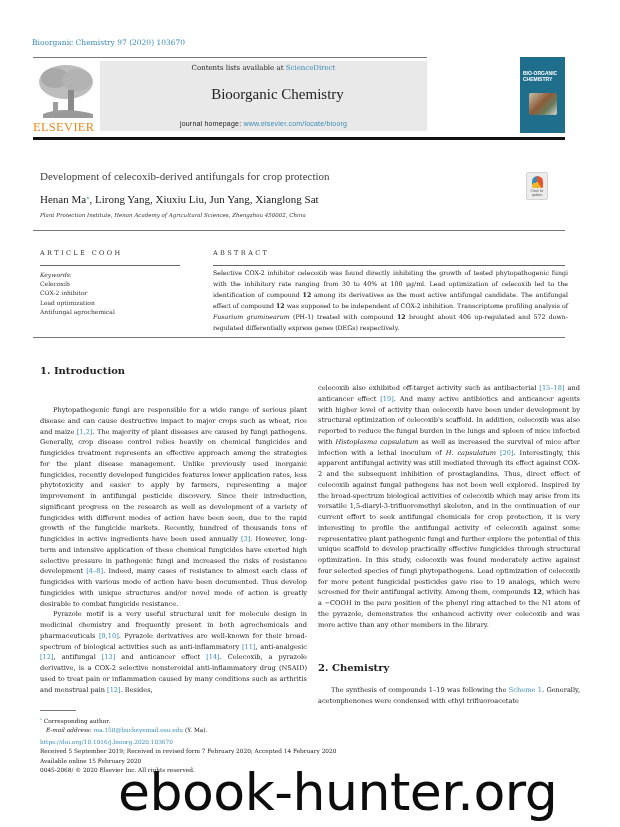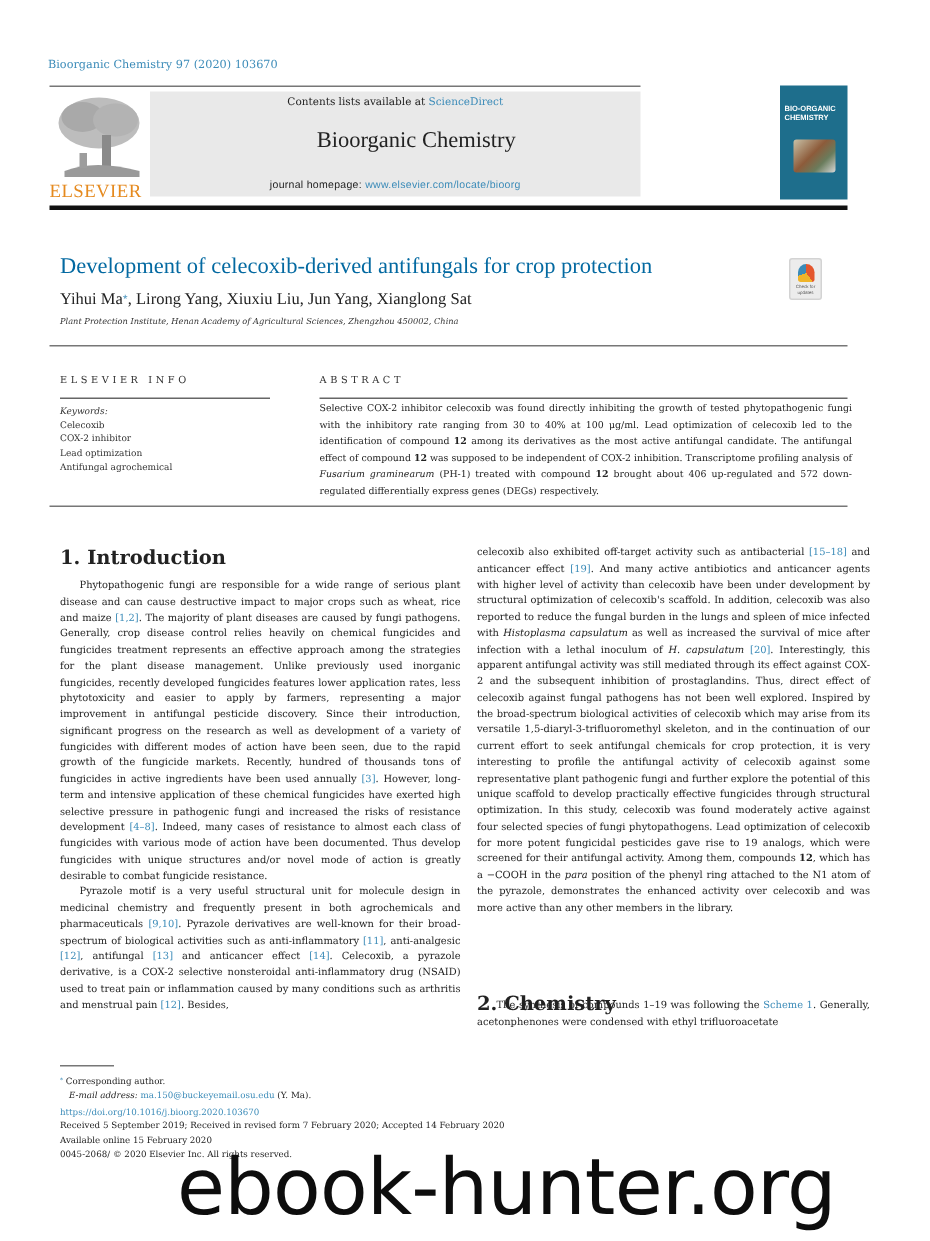--- a/index.html
+++ b/index.html
@@ -15,42 +15,42 @@
   #elsevier-word { left: 33px; top: 120px; width: 67px; text-align: left; font-family: "Liberation Serif", serif; font-size: 12.5px; color: #e58a1f; letter-spacing: 0.3px; }
   #header-box { left: 100px; top: 61px; width: 327px; height: 70px; background: #e9e9e9; }
   #contents-line { left: 100px; width: 327px; top: 64px; text-align: center; font-size: 7px; color: #222; }
   #journal-title { left: 100px; width: 331px; top: 86px; text-align: center; font-family: "Liberation Serif", serif; font-size: 15px; color: #222; padding-left: 24px; }
   #homepage-line { left: 100px; width: 327px; top: 120px; text-align: center; font-family: "Liberation Sans", sans-serif; font-size: 7px; color: #222; letter-spacing: 0.2px; }
   #cover { left: 520px; top: 57px; width: 45px; height: 76px; background: #1e6e8c; overflow: hidden; }
   #cover .cover-t { position: absolute; left: 3px; top: 14px; font-family: "Liberation Sans", sans-serif; font-size: 5px; line-height: 5.5px; color: #fff; font-weight: bold; }
   #cover .cover-img { position: absolute; left: 9px; top: 36px; width: 28px; height: 22px; background: linear-gradient(135deg, #c9c2a8, #8d5b3a 45%, #6a7c5c 70%, #d8d8d8); border-radius: 2px; }
   #header-bottom-rule { left: 33px; top: 137px; width: 532px; height: 3px; background: #111; }
 
-  #paper-title { left: 40px; top: 170px; font-family: "Liberation Serif", serif; font-size: 15px; color: #0369a1; }
+  #paper-title { left: 40px; top: 170px; font-family: "Liberation Serif", serif; font-size: 11px; color: #404040; }
   #check-updates { left: 526px; top: 172px; width: 22px; height: 28px; background: #ececec; border: 1px solid #d3d3d3; border-radius: 2px; }
   #check-updates .badge { position: absolute; left: 5px; top: 3px; width: 11px; height: 12px; border-radius: 6px 6px 2px 2px; background: conic-gradient(#e4572e 0 40%, #f0b429 40% 70%, #3b8bb8 70%); }
   #check-updates .lbl { position: absolute; left: 0; top: 17px; width: 20px; text-align: center; font-family: "Liberation Sans", sans-serif; font-size: 3px; line-height: 3.5px; color: #555; }
   #authors { left: 40px; top: 192px; font-family: "Liberation Serif", serif; font-size: 11px; color: #222; }
   #authors sup { font-size: 6px; color: #3b8bb8; }
   #affiliation { left: 40px; top: 212px; font-size: 5.5px; font-style: italic; color: #333; }
   #affil-rule { left: 33px; top: 230px; width: 532px; height: 1px; background: #777; }
 
   #article-info-h { left: 40px; top: 249px; font-size: 6.5px; letter-spacing: 2.4px; color: #333; }
   #abstract-h { left: 213px; top: 249px; font-size: 6.5px; letter-spacing: 2.4px; color: #333; }
   #info-rule { left: 40px; top: 265px; width: 140px; height: 1px; background: #666; }
   #abstract-rule { left: 213px; top: 265px; width: 352px; height: 1px; background: #666; }
   #keywords { left: 40px; top: 270px; font-size: 6px; line-height: 9.2px; color: #333; }
   #keywords .kh { font-style: italic; }
   #abstract-text { left: 213px; top: 268px; width: 355px; font-size: 6.25px; line-height: 10.9px; text-align: justify; color: #222; }
 
   #abstract-bottom-rule { left: 33px; top: 337px; width: 532px; height: 1px; background: #777; }
 
-  .col { font-size: 6.6px; line-height: 10.75px; text-align: justify; color: #222; }
+  .col { font-size: 6.6px; line-height: 10.75px; text-align: justify; color: #222; margin-top: 20px; }
   .col p { text-indent: 13px; }
-  .sec-h { font-weight: bold; font-size: 13px; color: #222; }
+  .sec-h { font-weight: bold; font-size: 10px; color: #222; }
   #sec1-h { left: 40px; top: 365px; }
   #col-left { left: 40px; top: 385px; width: 267px; }
   #col-right { left: 318px; top: 363px; width: 262px; }
   #sec2-h { left: 318px; top: 645px; margin-top: 17px; }
   #col-right-2 { left: 318px; top: 665px; width: 262px; }
 
   #fn-rule { left: 40px; top: 710px; width: 36px; height: 1px; background: #777; }
   #footnotes { left: 40px; top: 714px; font-size: 5.8px; line-height: 9.2px; color: #222; }
   #pub-info { left: 40px; top: 738px; font-size: 5.8px; line-height: 9.3px; color: #222; width: 540px; }
 
@@ -84,25 +84,25 @@
   <div class="cover-t"><span>BIO-ORGANIC</span><br><span>CHEMISTRY</span></div>
   <div class="cover-img"></div>
 </div>
 <div class="abs" id="header-bottom-rule"></div>
 
 <div class="abs" id="paper-title">Development of celecoxib-derived antifungals for crop protection</div>
 <div class="abs" id="check-updates">
   <div class="badge"></div>
   <div class="lbl">Check for updates</div>
 </div>
-<div class="abs" id="authors"><span>Yihui Ma</span><sup>⁎</sup><span>, Lirong Yang, Xiuxiu Liu, Jun Yang, Xianglong Sat</span></div>
+<div class="abs" id="authors"><span>Henan Ma</span><sup>⁎</sup><span>, Lirong Yang, Xiuxiu Liu, Jun Yang, Xianglong Sat</span></div>
 <div class="abs" id="affiliation">Plant Protection Institute, Henan Academy of Agricultural Sciences, Zhengzhou 450002, China</div>
 <div class="abs" id="affil-rule"></div>
 
-<div class="abs" id="article-info-h">ELSEVIER INFO</div>
+<div class="abs" id="article-info-h">ARTICLE COOH</div>
 <div class="abs" id="abstract-h">ABSTRACT</div>
 <div class="abs" id="info-rule"></div>
 <div class="abs" id="abstract-rule"></div>
 
 <div class="abs" id="keywords">
   <div class="kh">Keywords:</div>
   <div>Celecoxib</div>
   <div>COX-2 inhibitor</div>
   <div>Lead optimization</div>
   <div>Antifungal agrochemical</div>

